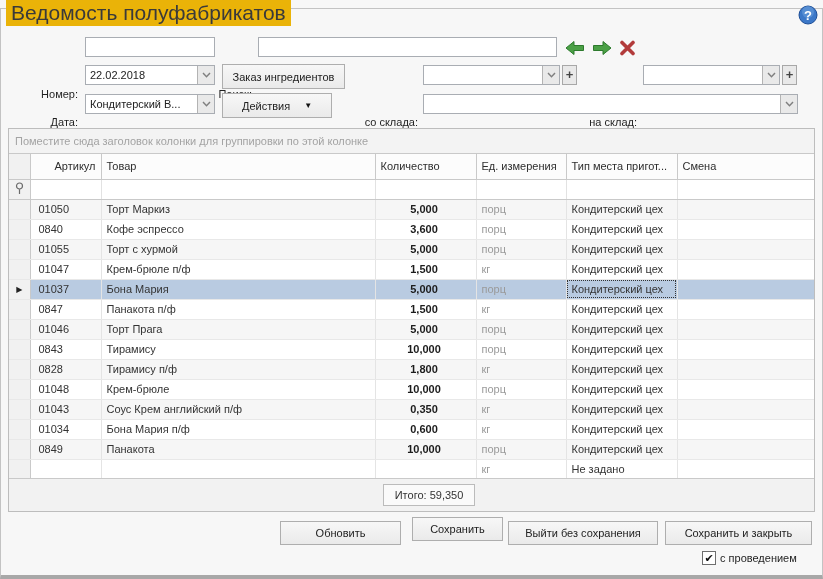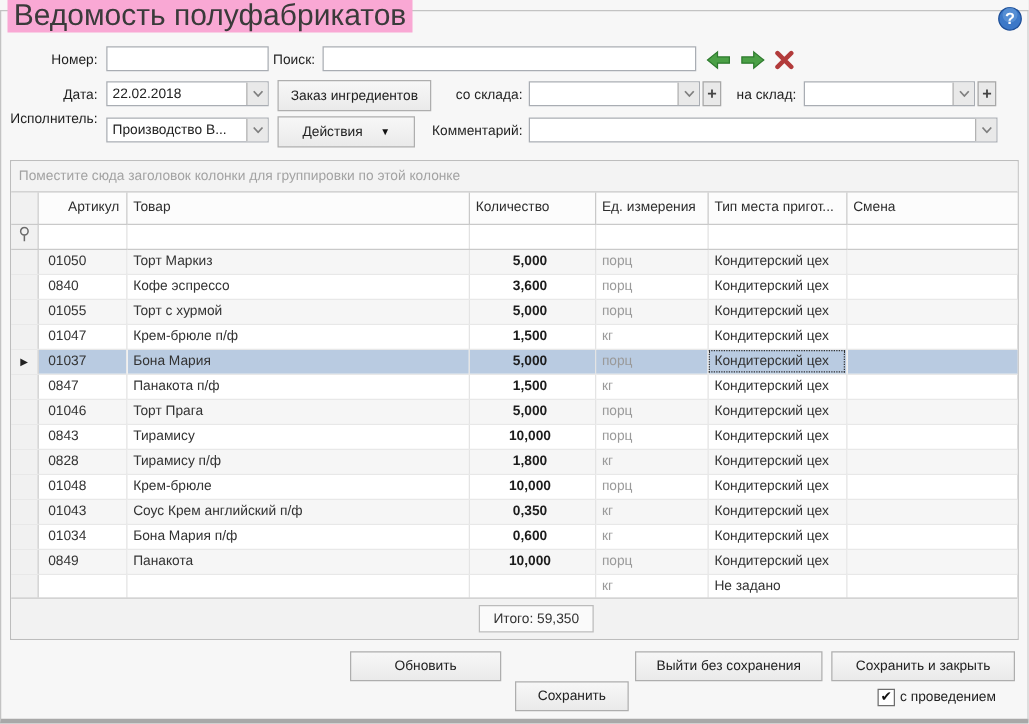--- a/index.html
+++ b/index.html
@@ -1,22 +1,22 @@
 <!DOCTYPE html>
 <html><head>
 <meta charset="utf-8">
 <style>
   html,body{margin:0;padding:0;background:#e8e8e8;}
   *{box-sizing:border-box;font-family:"Liberation Sans",sans-serif;}
   .window{position:relative;width:823px;height:579px;background:#f7f7f7;overflow:hidden;}
   .groupbox{position:absolute;left:0;top:8px;right:0;bottom:0;border:1px solid #c3c3c3;border-bottom:4px solid #a8a8a8;}
-  .title{position:absolute;left:6px;top:0px;padding:0 5px;background:#f9a8d4;font-size:24px;color:#3a3a3a;z-index:5;line-height:26px;}
+  .title{position:absolute;left:6px;top:0px;padding:0 5px;background:#eab308;font-size:21px;color:#3a3a3a;z-index:5;line-height:26px;}
   .help{position:absolute;left:798px;top:5px;width:20px;height:20px;z-index:6;cursor:pointer;}
 
-  .lbl{position:absolute;font-size:11px;color:#1f1f1f;text-align:right;line-height:14px;}
+  .lbl{position:absolute;font-size:11px;color:#1f1f1f;text-align:right;line-height:14px;margin-top:46px;}
   .tbox{position:absolute;background:#fff;border:1px solid #a9adb3;height:20px;font-size:11px;color:#222;padding:0 4px;line-height:18px;}
   .combo{position:absolute;background:#fff;border:1px solid #a9adb3;height:20px;display:flex;align-items:center;}
   .combo .val{flex:1;font-size:11px;color:#222;padding:0 4px;white-space:nowrap;overflow:hidden;}
   .combo .drop{width:17px;align-self:stretch;background:#e9e9e9;border-left:1px solid #b3b3b3;display:flex;align-items:center;justify-content:center;}
   .plusbtn{position:absolute;width:15px;height:20px;background:#e9e9e9;border:1px solid #a8a8a8;color:#444;font-size:13px;font-weight:bold;text-align:center;line-height:17px;cursor:pointer;}
   .btn{position:absolute;background:linear-gradient(#f7f7f7,#eaeaea);border:1px solid #aeaeae;font-size:11px;color:#222;text-align:center;cursor:pointer;display:flex;align-items:center;justify-content:center;}
   .iconbtn{position:absolute;width:20px;height:17px;cursor:pointer;}
 
   .grid{position:absolute;left:8px;top:128px;width:807px;height:384px;border:1px solid #bdbdbd;background:#fff;}
   .grouppanel{height:25px;background:#f3f3f3;border-bottom:1px solid #c9c9c9;font-size:11px;color:#a3a3a3;line-height:24px;padding-left:6px;}
@@ -110,21 +110,21 @@
     <span class="drop">
         <svg width="9" height="6">
           <path d="M1 1 L4.5 4.8 L8 1" stroke="#7f7f7f" fill="none" stroke-width="1.4"></path>
         </svg>
       </span>
   </div>
   <div class="plusbtn" style="left:782px;top:65px;">+</div>
 
   <div class="lbl" style="left:8px;top:88px;width:70px;">Исполнитель:</div>
   <div class="combo" style="left:85px;top:94px;width:130px;">
-    <span class="val">Производство В...</span>
+    <span class="val">Кондитерский В...</span>
     <span class="drop">
         <svg width="9" height="6">
           <path d="M1 1 L4.5 4.8 L8 1" stroke="#7f7f7f" fill="none" stroke-width="1.4"></path>
         </svg>
       </span>
   </div>
 
   <div class="btn" style="left:222px;top:93px;width:110px;height:25px;">
     <span>Действия</span>
     <span style="font-size:8px;margin-left:14px;color:#111;">▼</span>
@@ -305,21 +305,21 @@
             <td class="shift" style="border-right: none;"></td>
           </tr>
         </tbody>
     </table>
     <div class="summary">
       <div class="totalbox">Итого: 59,350</div>
     </div>
   </div>
 
   <div class="btn" style="left:280px;top:521px;width:121px;height:24px;">Обновить</div>
-  <div class="btn" style="left:412px;top:545px;width:91px;height:24px;">Сохранить</div>
+  <div class="btn" style="left:412px;top:517px;width:91px;height:24px;">Сохранить</div>
   <div class="btn" style="left:665px;top:521px;width:147px;height:24px;">Сохранить и закрыть</div>
   <div class="btn" style="left:508px;top:521px;width:150px;height:24px;">Выйти без сохранения</div>
 
   <div class="chk">
     <span class="box">✔</span>
     <span class="clabel">с проведением</span>
   </div>
 </div>
 
 </body></html>

